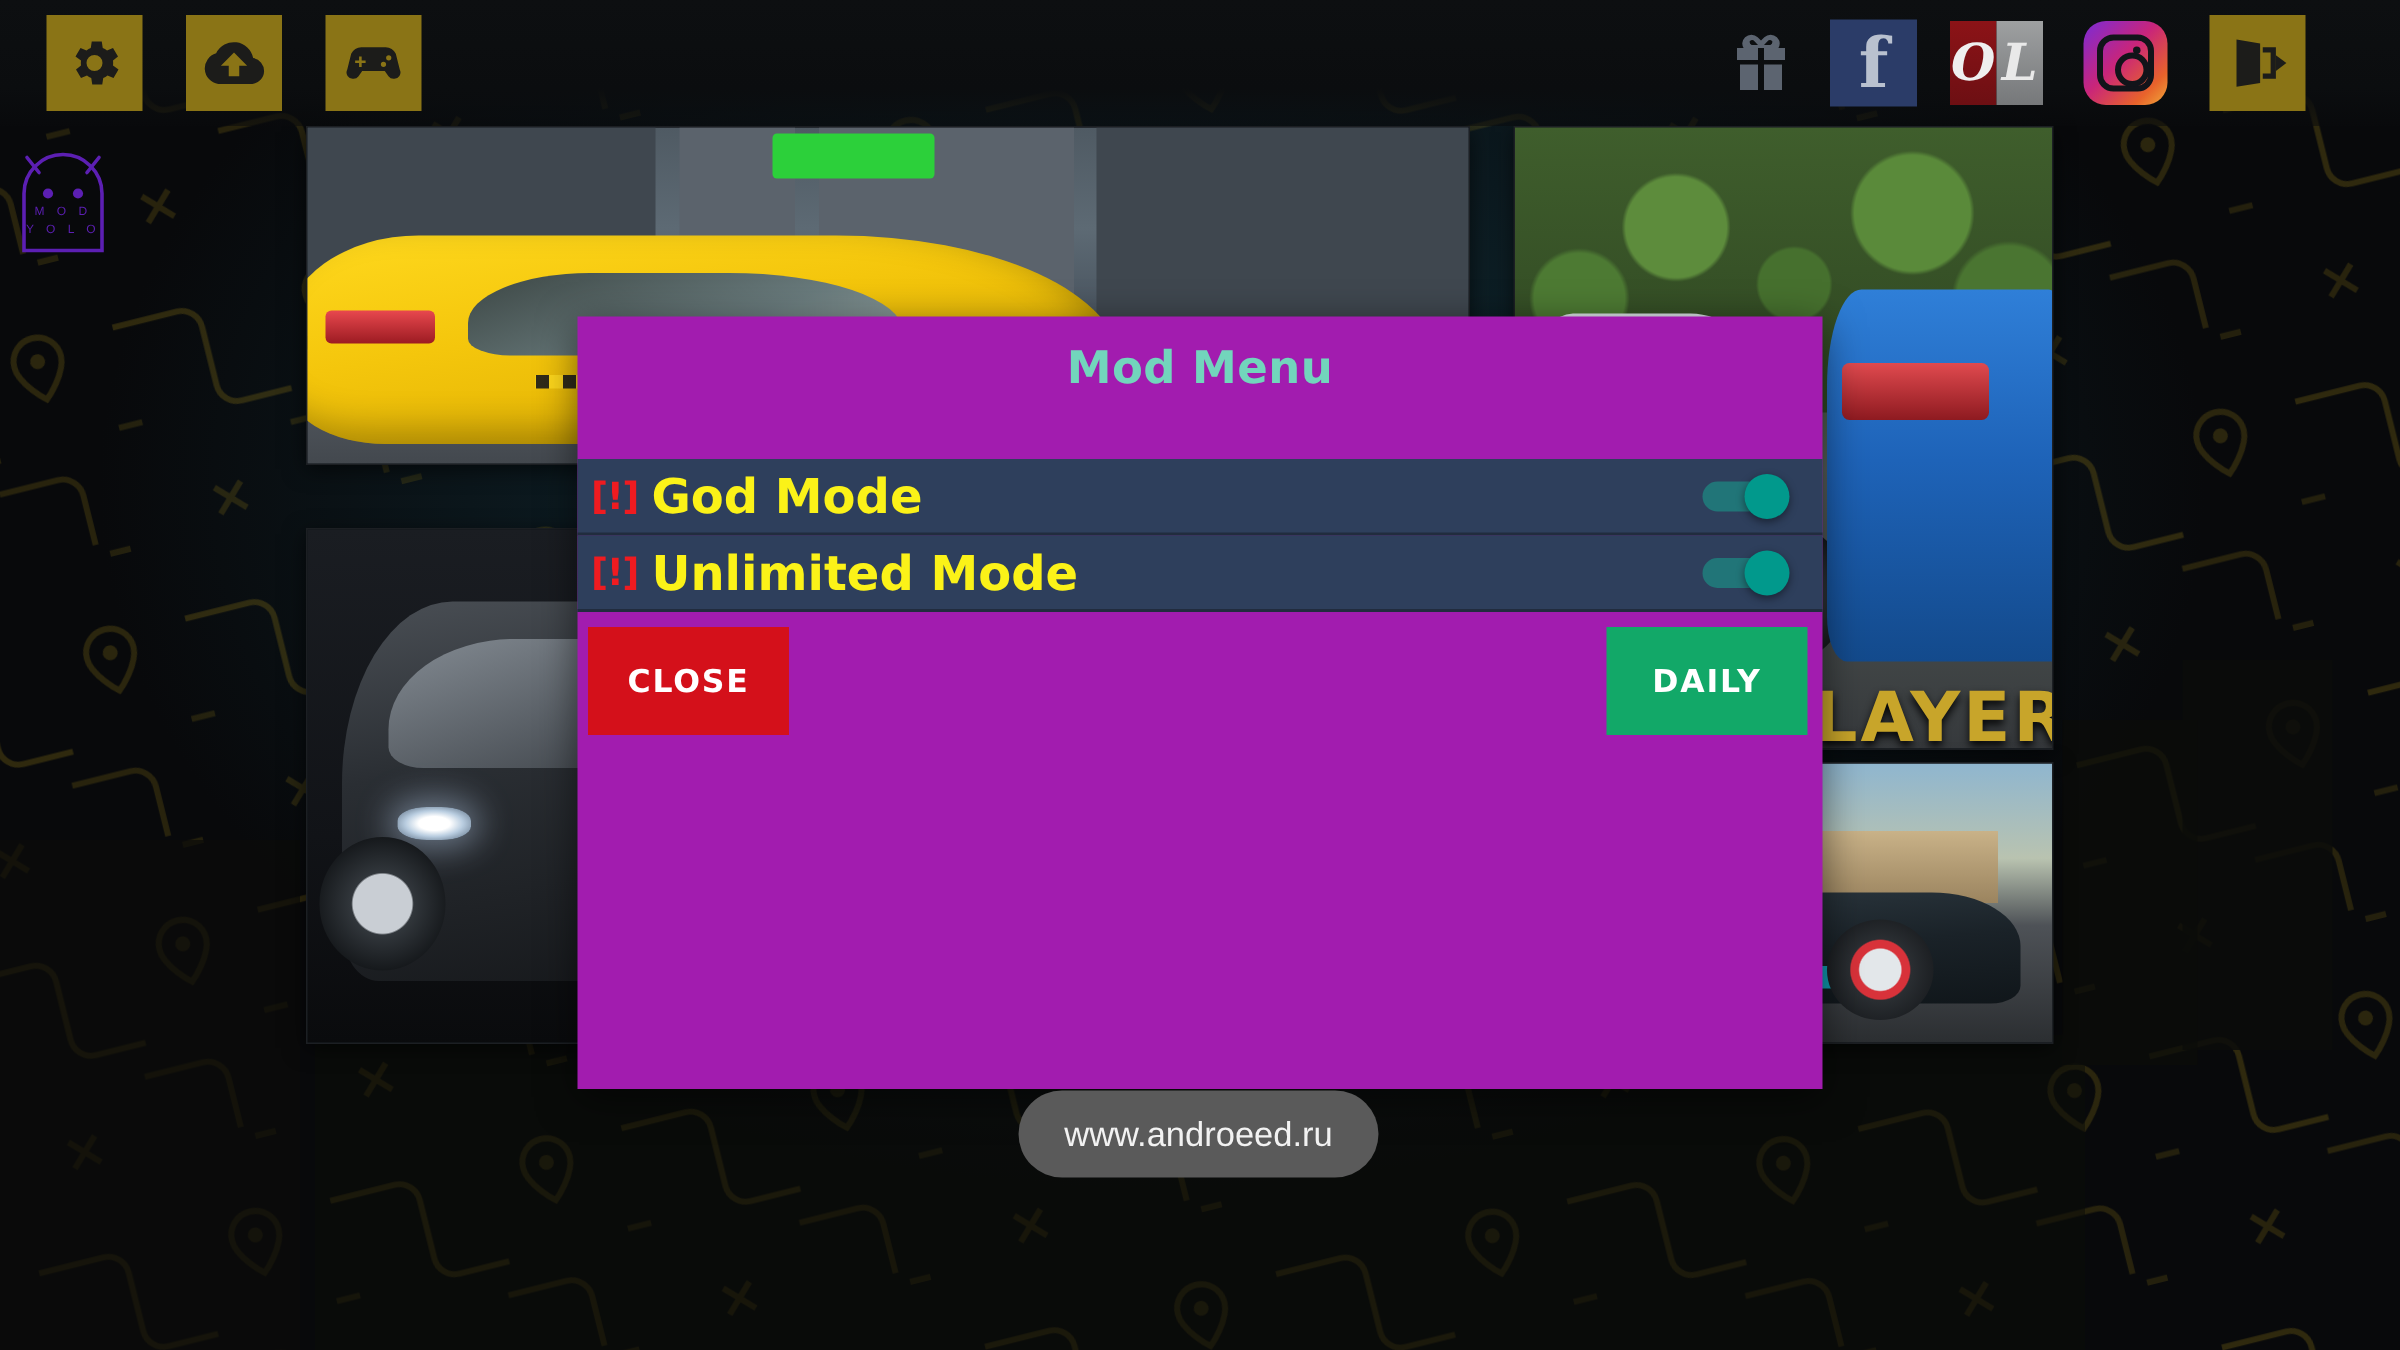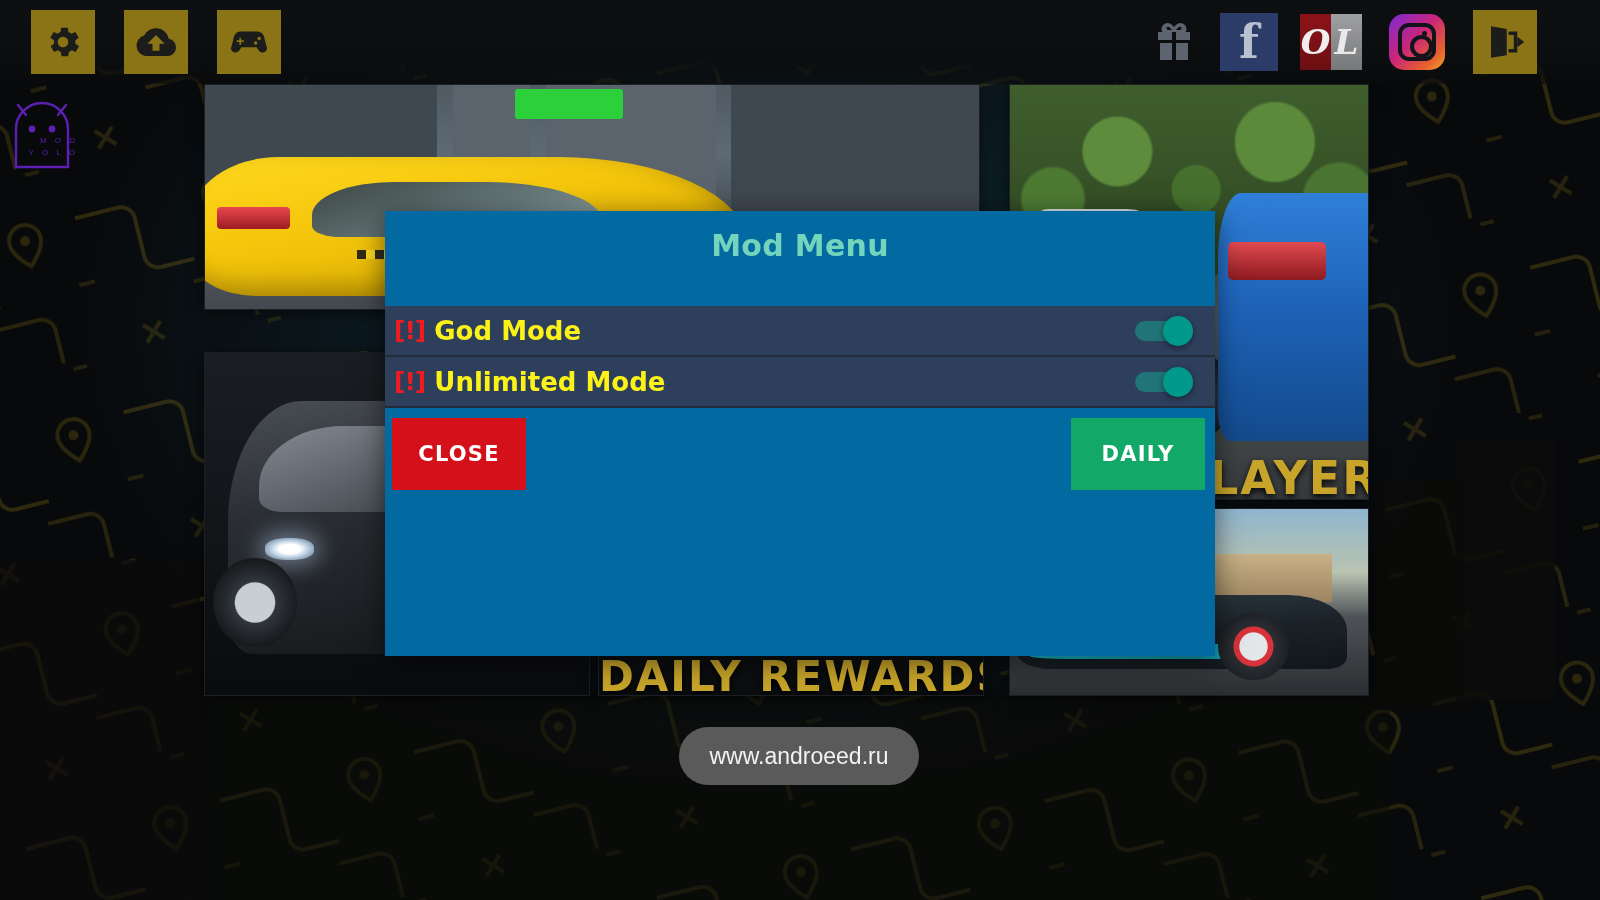--- a/index.html
+++ b/index.html
@@ -226,30 +226,30 @@
                  border:4px solid #12141a; border-radius:50%; }
   .ig-dot { position:absolute; right:5px; top:4px; width:5px; height:5px;
             border-radius:50%; background:#12141a; }
 
   
   .logo {
     position:absolute; left:6px; top:95px; width:72px; height:78px;
   }
   .logo-text {
     position:absolute; left:0; right:0; top:40px;
-    text-align:right; color:#5c1fb3;
+    text-align:center; color:#5c1fb3;
     font-size:8px; letter-spacing:3px; line-height:12px;
     font-family:"Liberation Sans", sans-serif;
   }
 
   
   .dialog {
     position:absolute; left:385px; top:211px;
-    width:830px; height:445px;
-    background:#0369a1;
+    width:830px; height:515px;
+    background:#a21caf;
     box-shadow:0 6px 26px rgba(0,0,0,0.55);
     z-index:40;
     padding-left:20px;
   }
   .dialog-title {
     position:absolute; left:0; right:0; top:17px;
     text-align:center;
     color:#72d5bc;
     font-size:30px;
     font-weight:bold;
@@ -269,21 +269,21 @@
     color:#ef1b20;
     font-weight:bold;
     font-size:25px;
     font-family:"DejaVu Sans", sans-serif;
     letter-spacing:-1px;
   }
   .row-label {
     margin-left:9px;
     color:#fbf218;
     font-weight:bold;
-    font-size:26px;
+    font-size:32px;
     font-family:"DejaVu Sans", sans-serif;
   }
   .switch {
     position:absolute; right:22px; top:50%; transform:translateY(-50%);
     width:58px; height:26px;
   }
   .switch .track {
     position:absolute; left:0; top:3px; width:50px; height:20px;
     border-radius:10px; background:#1f7f7c; opacity:0.85;
   }

